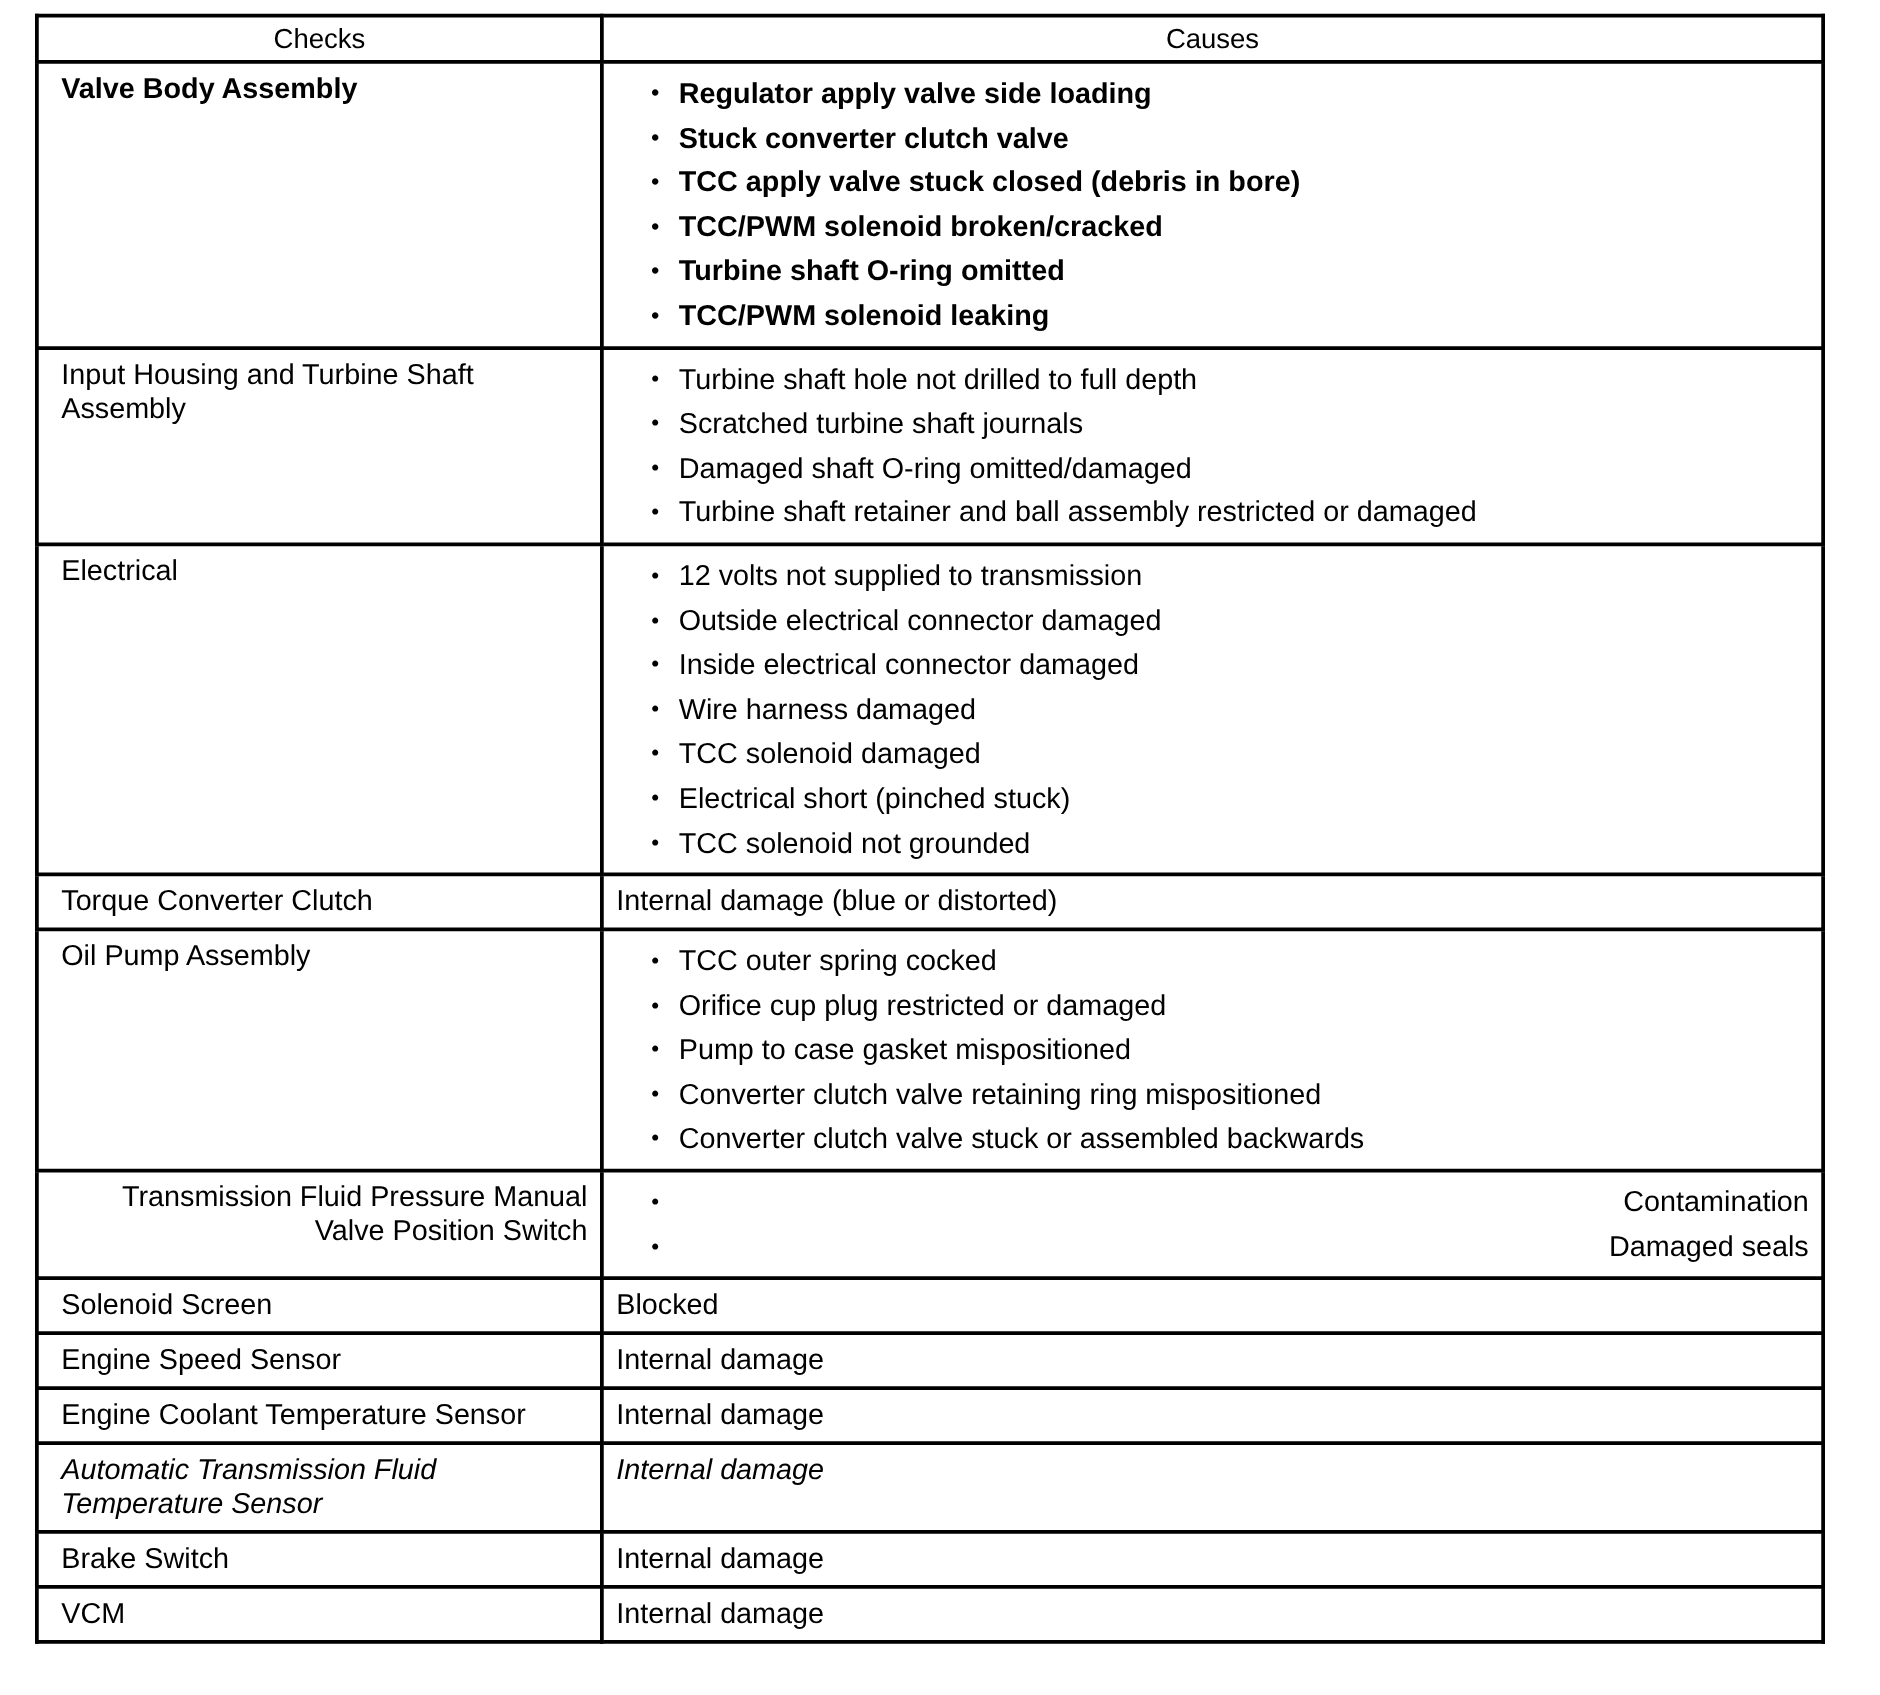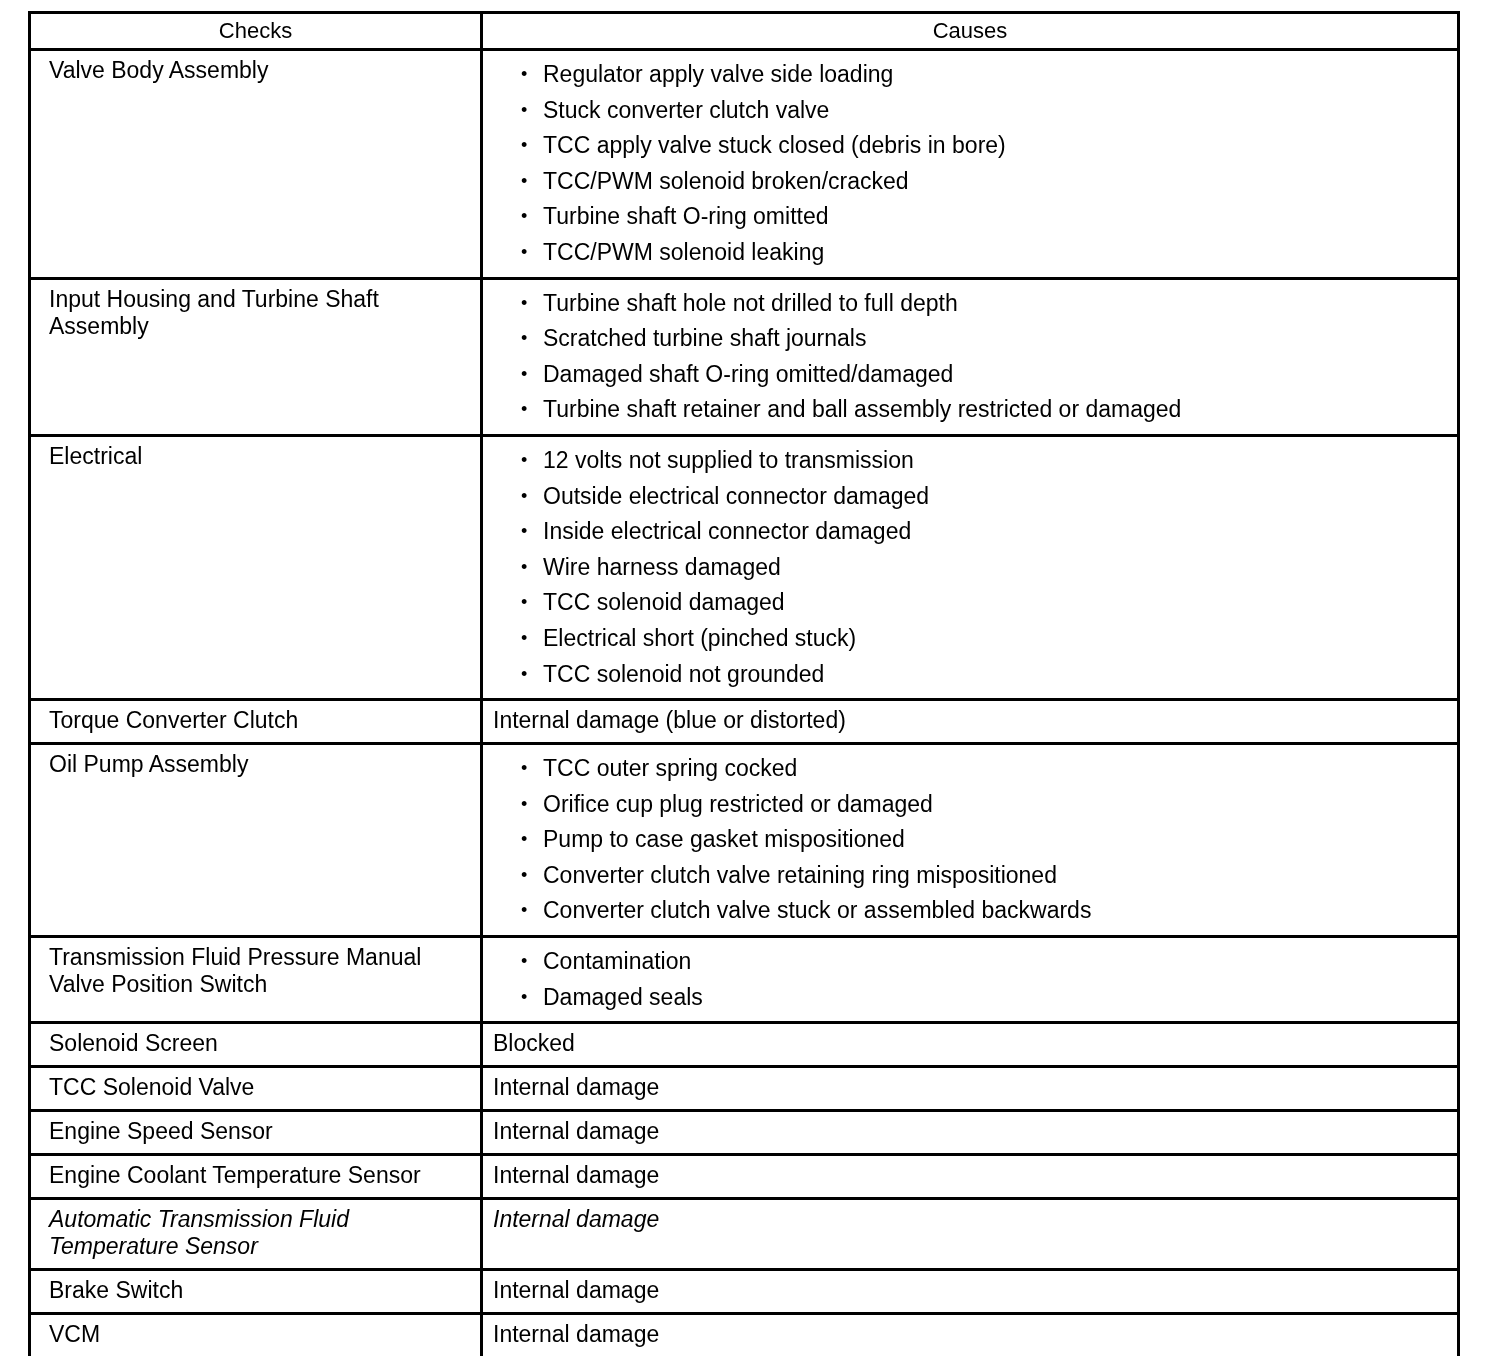--- a/index.html
+++ b/index.html
@@ -29,21 +29,21 @@
       <col class="c1">
       <col class="c2">
     </colgroup>
   <thead>
     <tr>
       <th>Checks</th>
       <th>Causes</th>
     </tr>
   </thead>
   <tbody id="tbody">
-      <tr style="height: 220px;">
+      <tr style="height: 220px; font-weight: bold;">
         <td class="check">Valve Body Assembly</td>
         <td class="cause">
           <ul>
             <li><span class="bullet">•</span><span>Regulator apply valve side loading</span></li>
             <li><span class="bullet">•</span><span>Stuck converter clutch valve</span></li>
             <li><span class="bullet">•</span><span>TCC apply valve stuck closed (debris in bore)</span></li>
             <li><span class="bullet">•</span><span>TCC/PWM solenoid broken/cracked</span></li>
             <li><span class="bullet">•</span><span>Turbine shaft O-ring omitted</span></li>
             <li><span class="bullet">•</span><span>TCC/PWM solenoid leaking</span></li>
           </ul>
@@ -83,36 +83,32 @@
         <td class="cause">
           <ul>
             <li><span class="bullet">•</span><span>TCC outer spring cocked</span></li>
             <li><span class="bullet">•</span><span>Orifice cup plug restricted or damaged</span></li>
             <li><span class="bullet">•</span><span>Pump to case gasket mispositioned</span></li>
             <li><span class="bullet">•</span><span>Converter clutch valve retaining ring mispositioned</span></li>
             <li><span class="bullet">•</span><span>Converter clutch valve stuck or assembled backwards</span></li>
           </ul>
         </td>
       </tr>
-      <tr style="height: 77px;">
+      <tr style="height: 77px; text-align: right;">
         <td class="check">Transmission Fluid Pressure Manual Valve Position Switch</td>
         <td class="cause">
           <ul>
             <li><span class="bullet">•</span><span>Contamination</span></li>
             <li><span class="bullet">•</span><span>Damaged seals</span></li>
           </ul>
         </td>
       </tr>
       <tr style="height: 41px; margin-top: 42px;">
         <td class="check">Solenoid Screen</td>
         <td class="cause plain">Blocked</td>
-      </tr>
-      <tr style="height: 41px;">
-        <td class="check">TCC Solenoid Valve</td>
-        <td class="cause plain">Internal damage</td>
       </tr>
       <tr style="height: 41px;">
         <td class="check">Engine Speed Sensor</td>
         <td class="cause plain">Internal damage</td>
       </tr>
       <tr style="height: 41px;">
         <td class="check">Engine Coolant Temperature Sensor</td>
         <td class="cause plain">Internal damage</td>
       </tr>
       <tr style="height: 69px; font-style: italic;">

